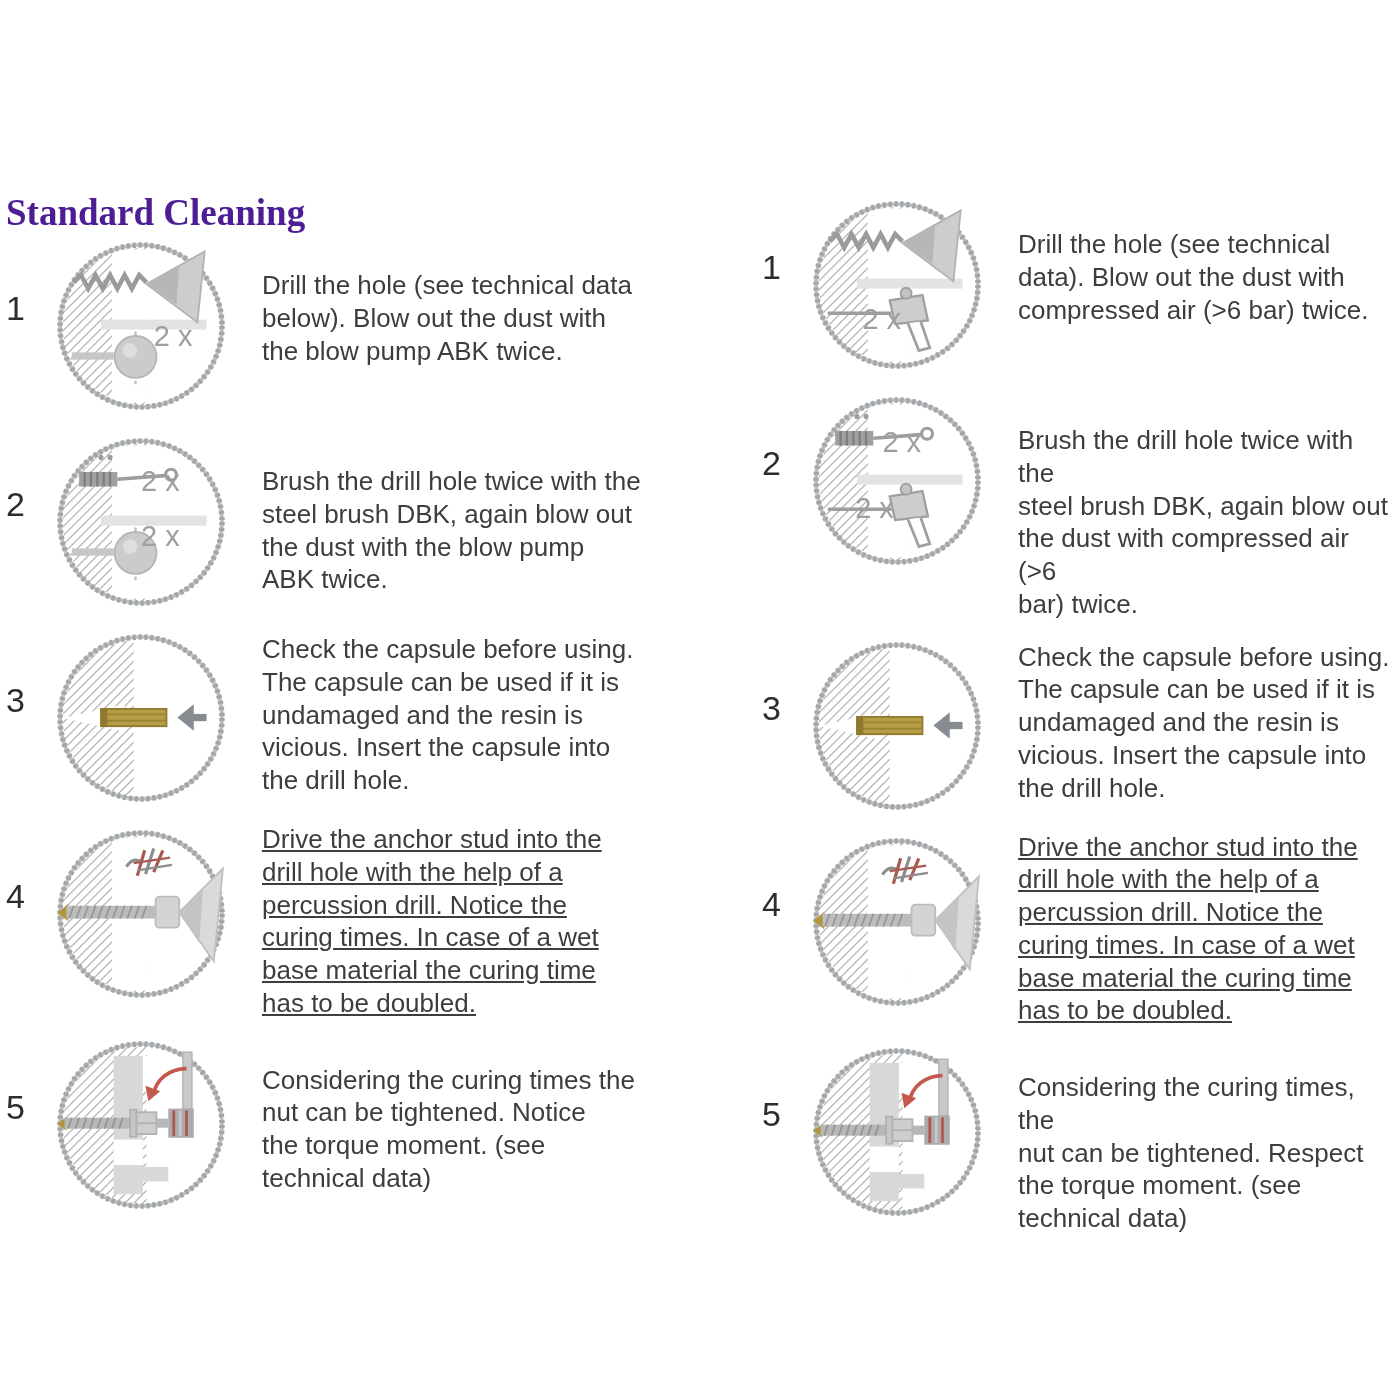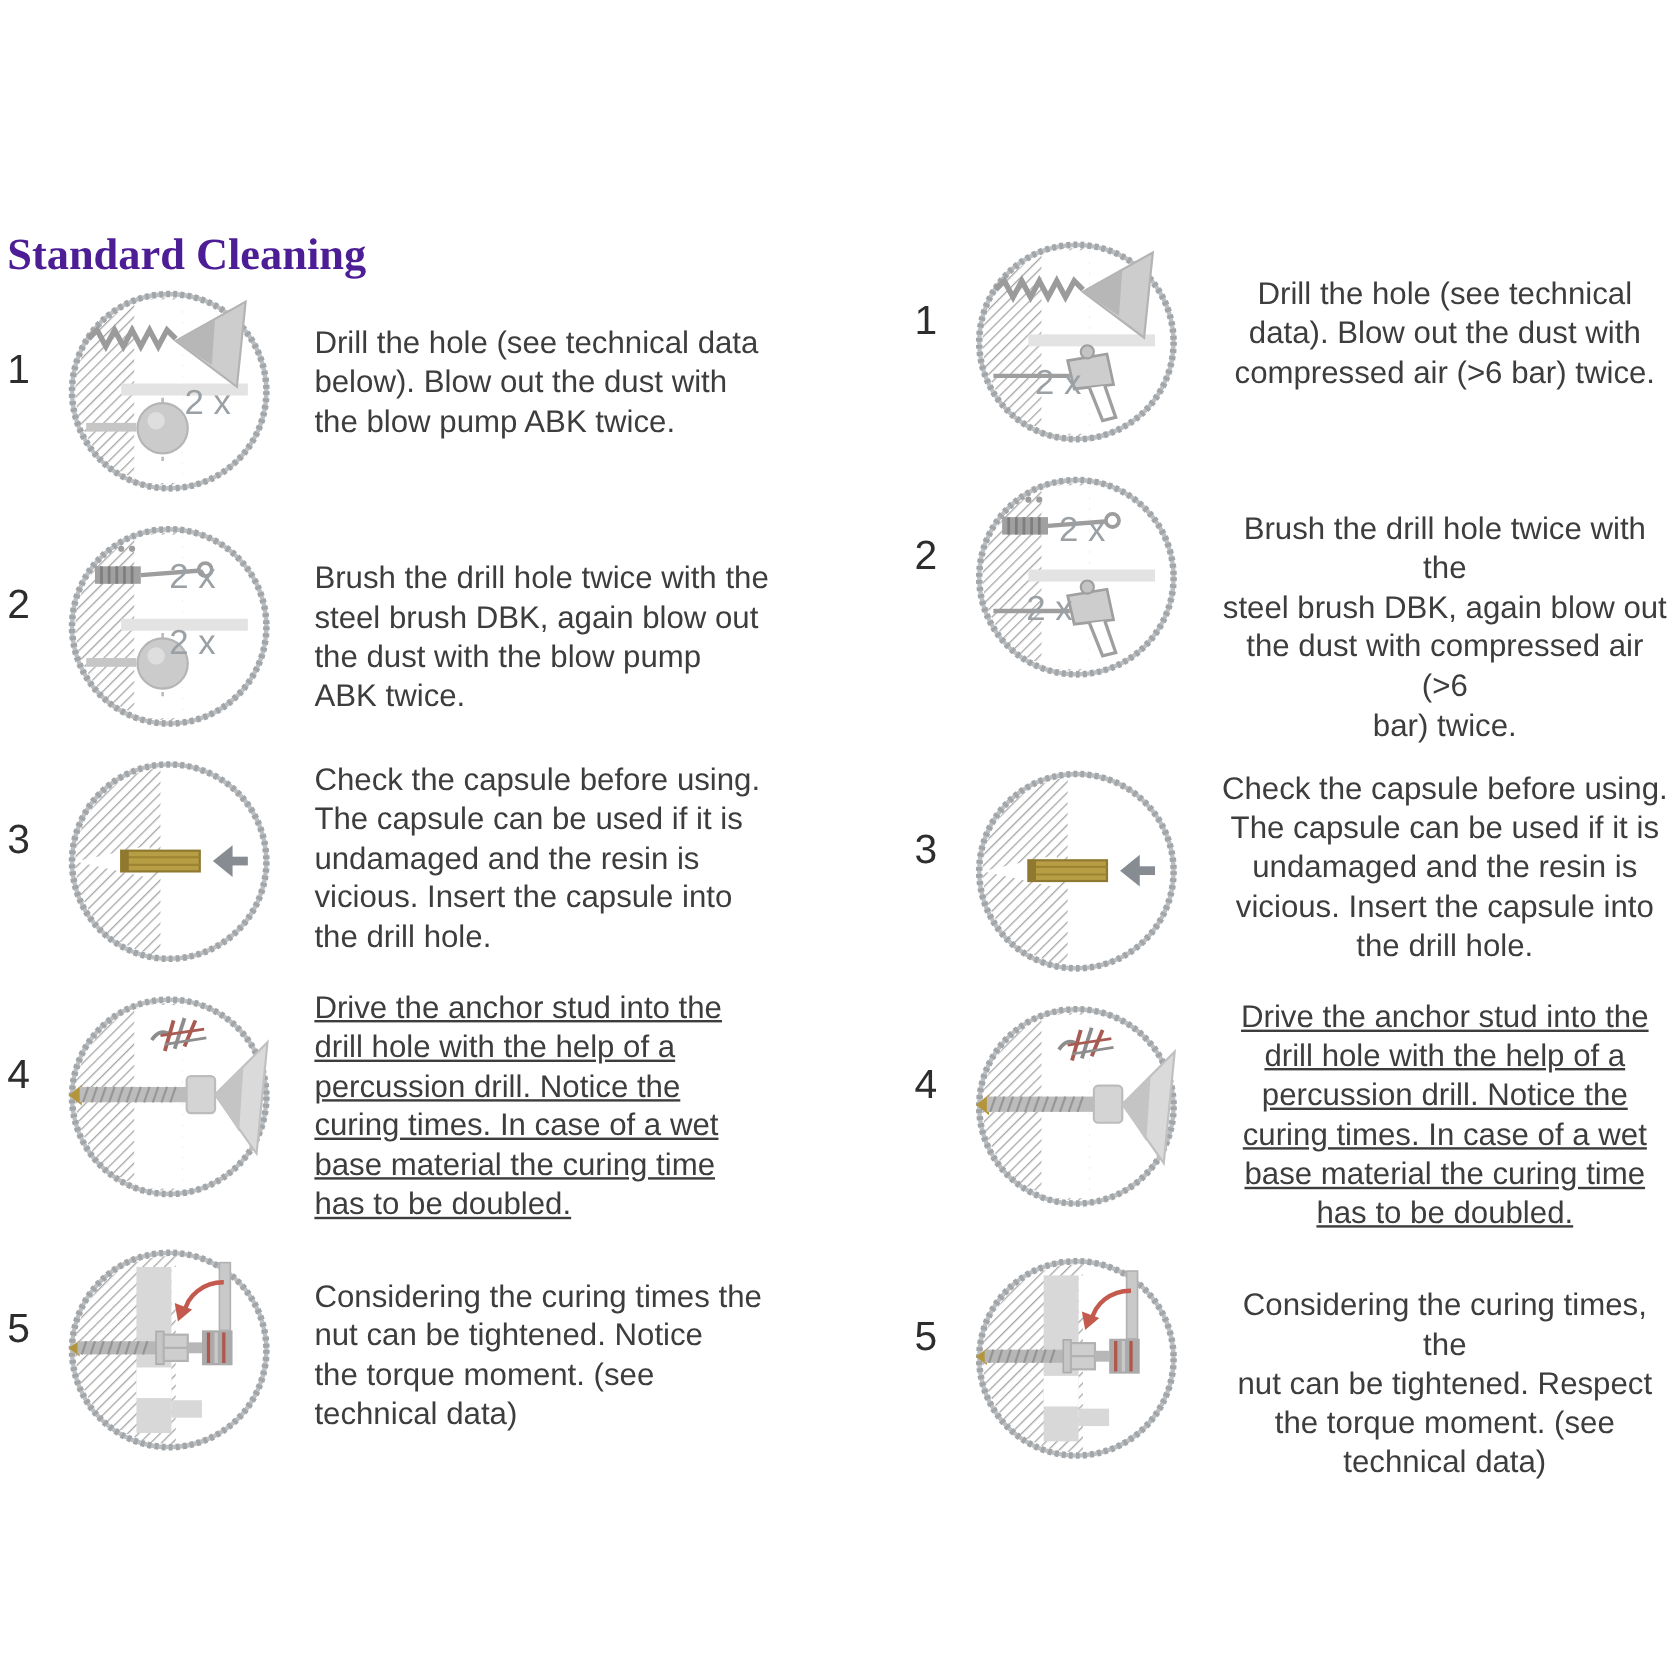--- a/index.html
+++ b/index.html
@@ -28,21 +28,21 @@
   .art svg{width:182px;height:182px;display:block;}
   .badge{
     position:absolute;font-size:29px;color:#9aa0a3;
     white-space:nowrap;line-height:1;
   }
   .txt{
     width:380px;margin-left:30px;
     font-size:26px;line-height:1.26;color:#3d3d3d;
     white-space:pre-line;
   }
-  .col-premium .txt{width:372px;text-align:center;}
+  .col-premium .txt{width:372px;}
   
   .step.s1 .txt{padding-top:34px;}
   .step.s2 .txt{padding-top:34px;}
   .step.s3 .txt{padding-top:6px;}
   .step.s4 .txt{padding-top:0px;text-decoration:underline;}
   .step.s5 .txt{padding-top:30px;}
   .defs-holder{position:absolute;width:0;height:0;overflow:hidden;}
 </style>
 </head>
 <body>

